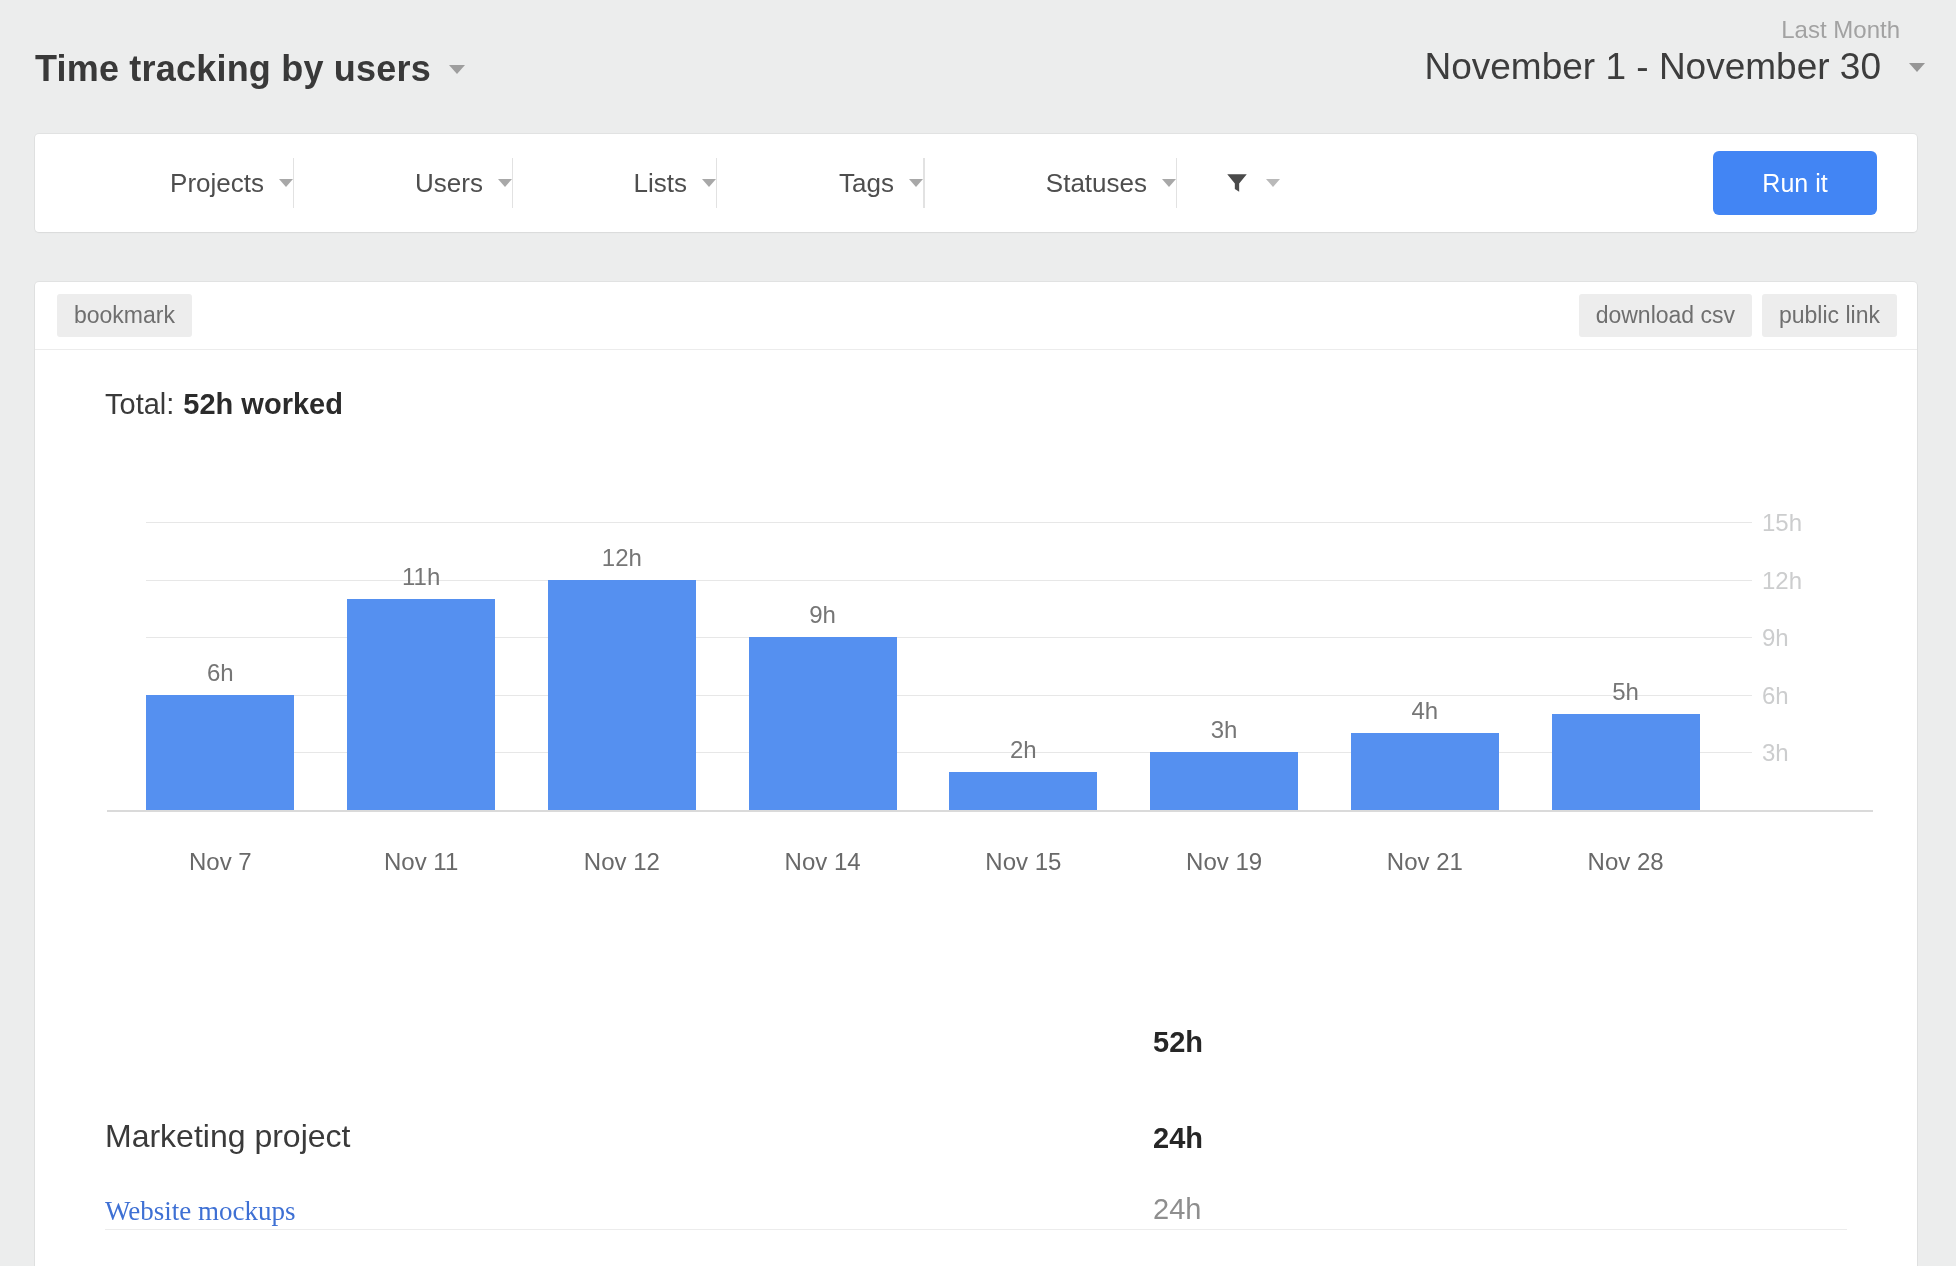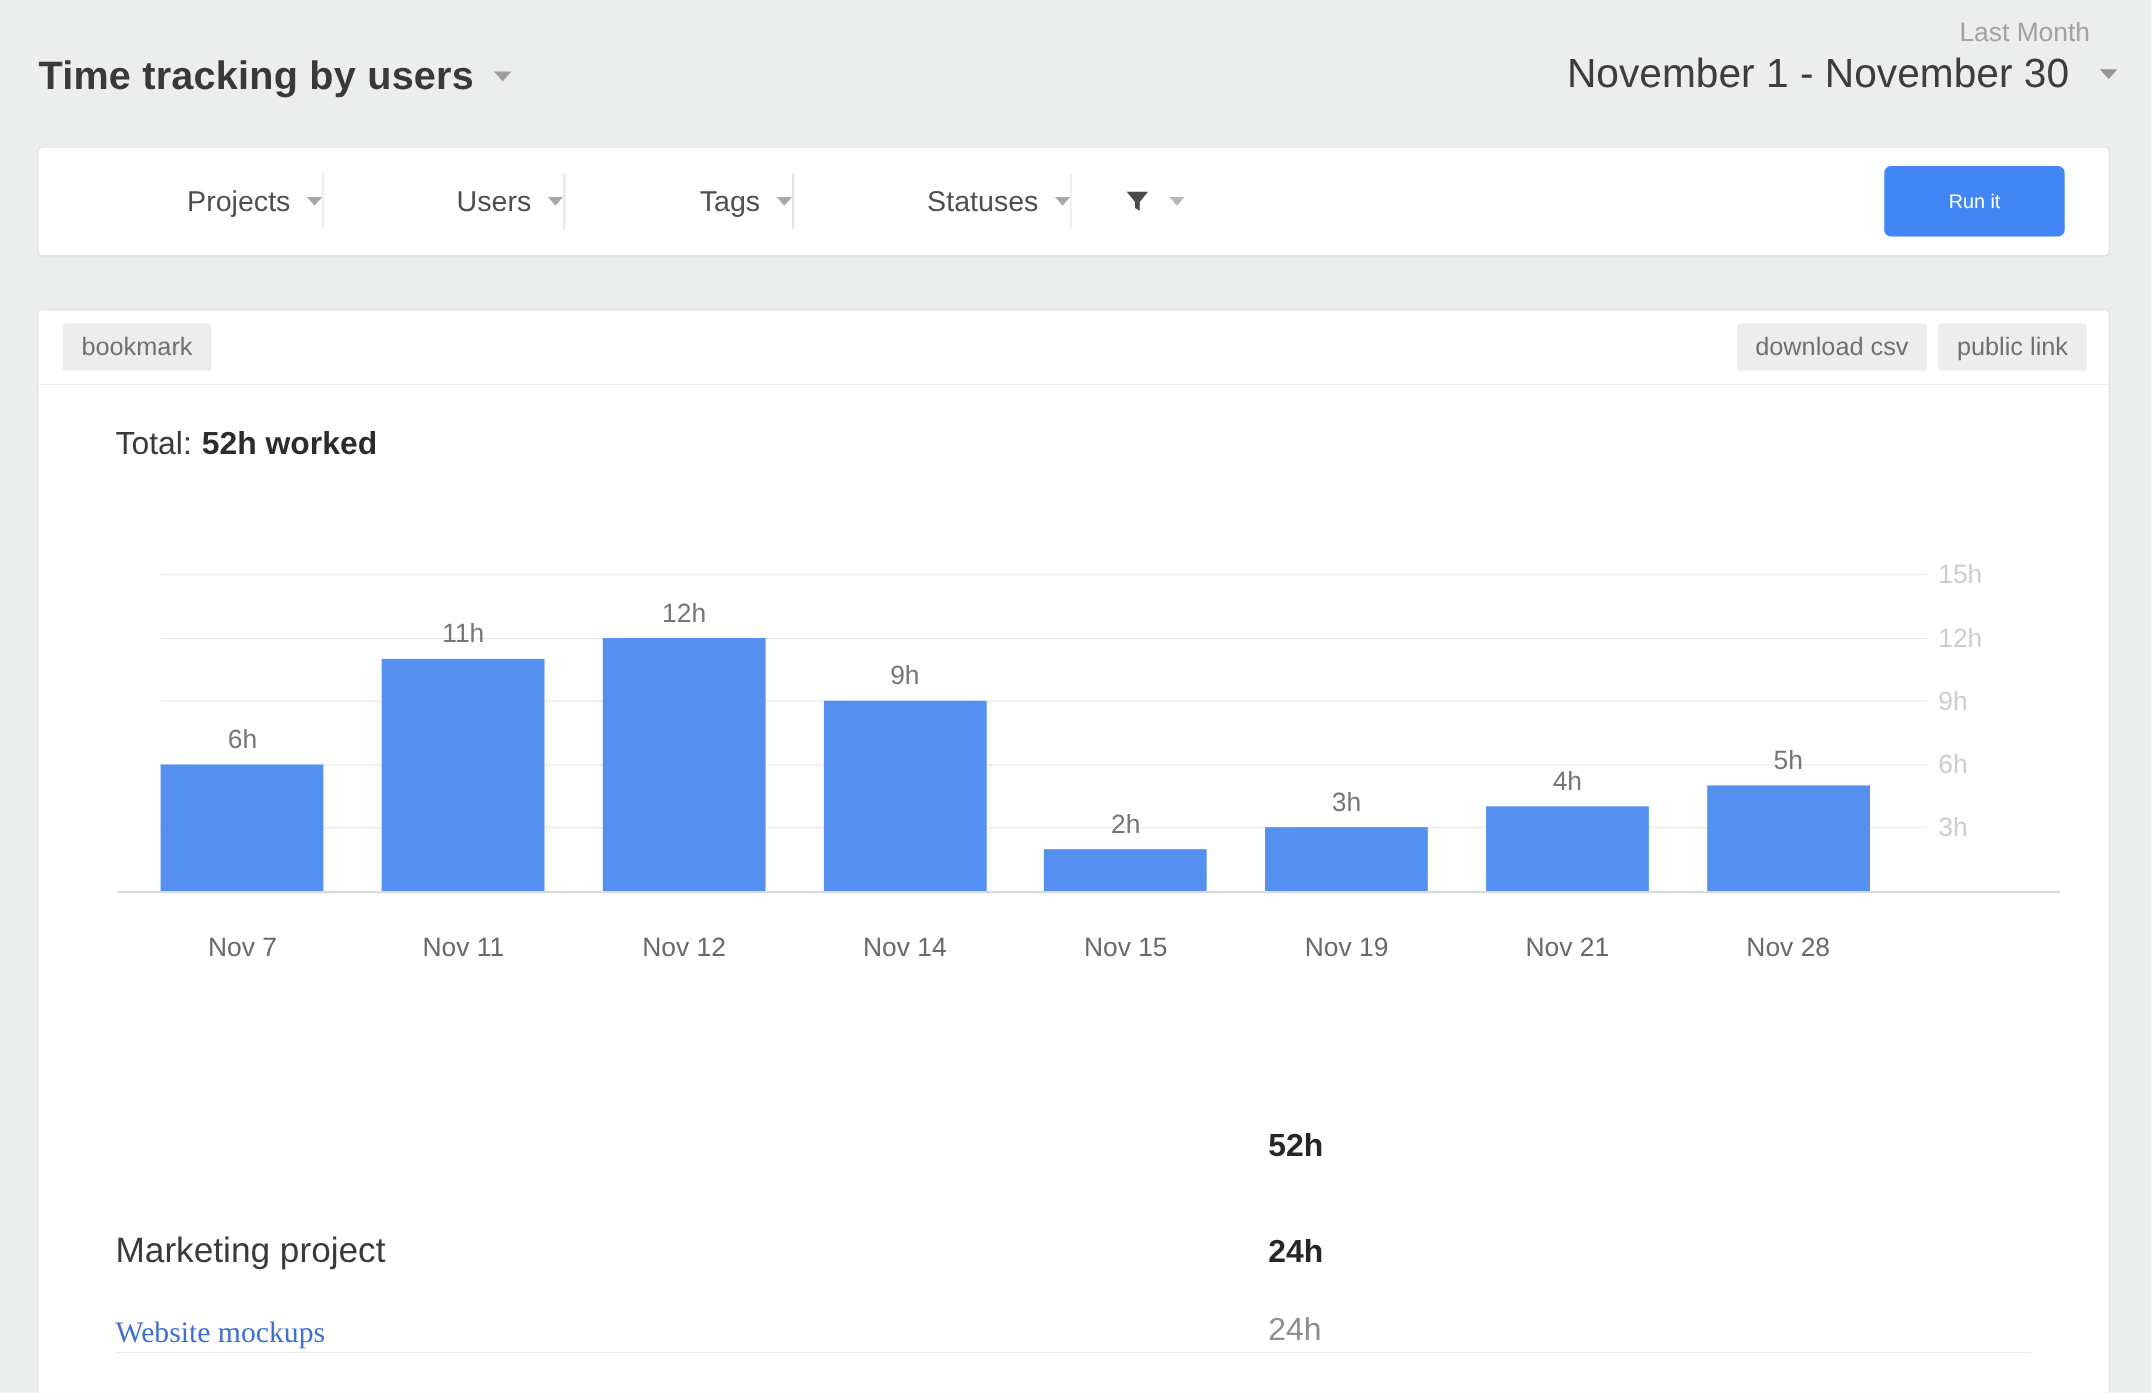--- a/index.html
+++ b/index.html
@@ -44,21 +44,21 @@
     height:100%; display:flex; align-items:center; justify-content:flex-end;
     gap:15px; cursor:pointer; flex:0 0 auto;
   }
   .filter-item .filter-label { font-size:26px; color:#4e4e4e; }
   .filter-item .caret { border-left-width:7px; border-right-width:7px; border-top-width:8px; border-top-color:#a8a8a8; }
   .vdiv { width:1px; height:50px; background:#e2e2e2; flex:0 0 aupx; }
   .funnel-item { display:flex; align-items:center; justify-content:center; gap:16px; flex:0 0 150px; height:100%; cursor:pointer; }
   .spacer { flex:1 1 auto; }
   .run-button {
     width:164px; height:64px; margin-right:40px;
-    background:#4285f4; color:#ffffff; font-size:18px;
+    background:#4285f4; color:#ffffff; font-size:25px;
     border:none; border-radius:6px; cursor:pointer;
     font-family:inherit;
   }
   
   .report-card { top:282px; height:1060px; }
   .report-toolbar {
     height:68px; display:flex; align-items:center;
     padding:0 20px 0 22px; border-bottom:1px solid #ececec;
   }
   .chip {
@@ -111,20 +111,24 @@
       <div class="filter-item" style="flex-basis: 258px;">
         <span class="filter-label">Projects</span>
         <span class="caret"></span>
       </div>
       <span class="vdiv"></span>
       <div class="filter-item" style="flex-basis: 218px;">
         <span class="filter-label">Users</span>
         <span class="caret"></span>
       </div>
       <span class="vdiv"></span>
+      <div class="filter-item" style="flex-basis: 203px;">
+        <span class="filter-label">Lists</span>
+        <span class="caret"></span>
+      </div>
       <span class="vdiv"></span>
       <div class="filter-item" style="flex-basis: 206px;">
         <span class="filter-label">Tags</span>
         <span class="caret"></span>
       </div>
       <span class="vdiv"></span>
       <span class="vdiv"></span>
       <div class="filter-item" style="flex-basis: 251px;">
         <span class="filter-label">Statuses</span>
         <span class="caret"></span>

